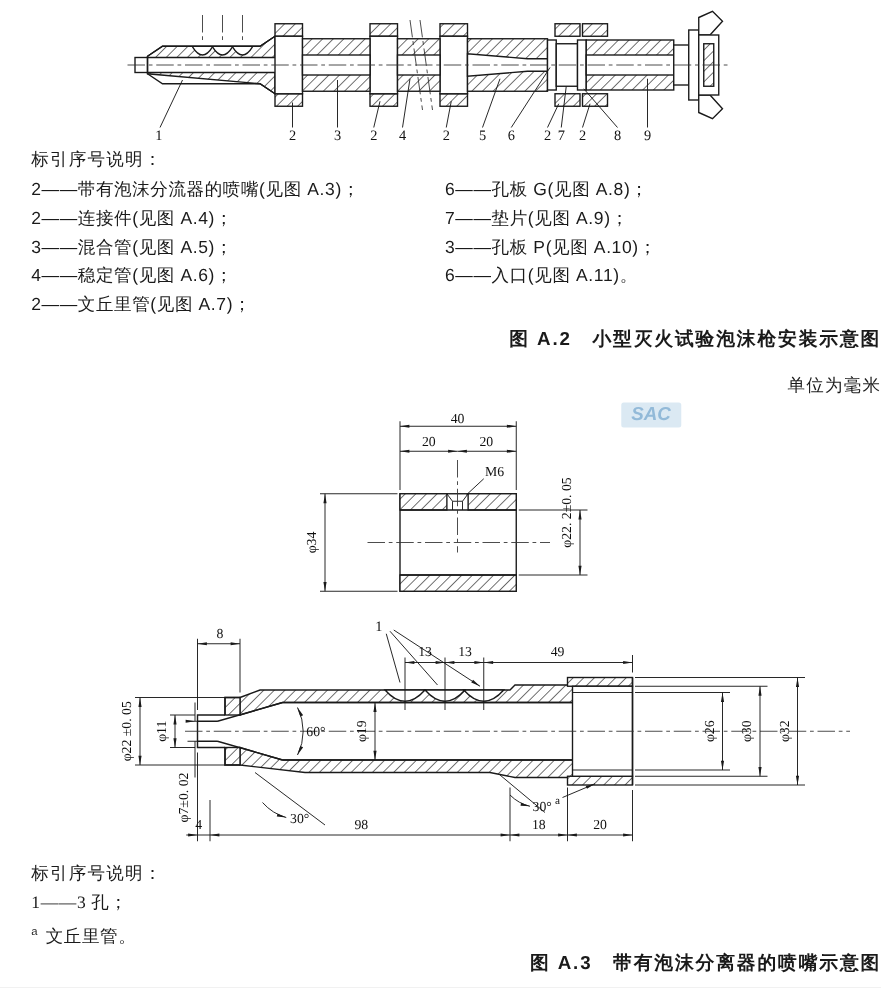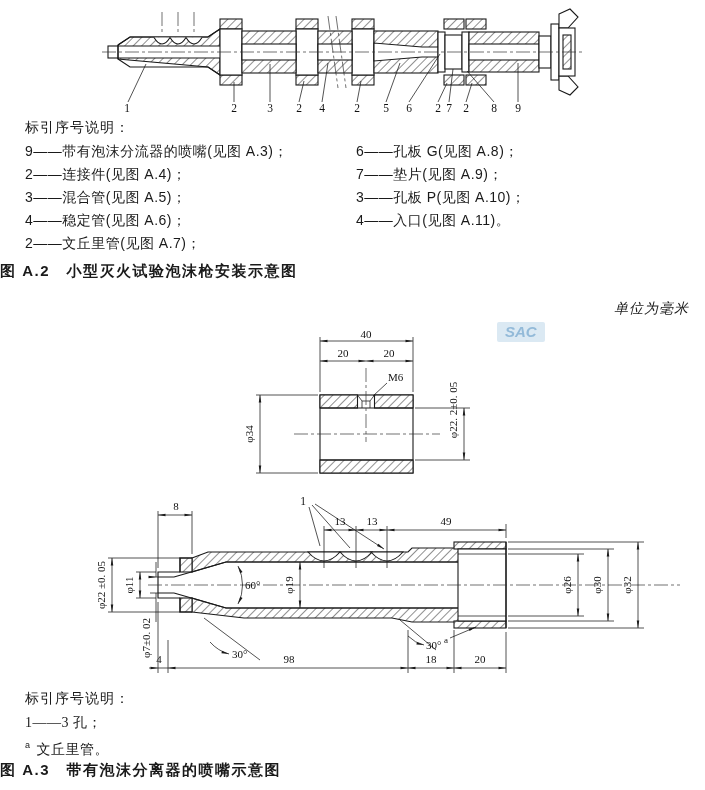--- a/index.html
+++ b/index.html
@@ -1,21 +1,21 @@
 <!DOCTYPE html>
 <html><head>
 <meta charset="utf-8">
 <style>
   html,body{margin:0;padding:0;background:#e8e8e8;}
   #page{position:relative;width:705px;height:790px;background:#ffffff;overflow:hidden;
         font-family:"Liberation Sans",sans-serif;color:#1a1a1a;}
   .abs{position:absolute;}
   .legend-title{font-size:14px;letter-spacing:1px;}
   .legend-item{font-size:14px;letter-spacing:.5px;line-height:23px;white-space:nowrap;}
-  .caption{width:705px;text-align:left;font-size:15px;font-weight:bold;letter-spacing:1.5px;}
+  .caption{width:705px;text-align:right;font-size:15px;font-weight:bold;letter-spacing:1.5px;}
   .units{font-size:14px;letter-spacing:1px;}
   .footnote-marker{font-size:9px;vertical-align:super;margin-right:6px;}
   .watermark{font-style:italic;font-weight:bold;font-size:15px;color:#6fa3cc;
              background:#cfe2f0;padding:1px 8px 2px 8px;transform:skewX(-12deg);
              opacity:.75;border-radius:2px;}
   svg text.d{font-family:"Liberation Serif",serif;font-size:11px;fill:#111;}
   svg text.co{font-family:"Liberation Serif",serif;font-size:11.5px;fill:#111;}
   svg text.sm{font-family:"Liberation Serif",serif;font-size:9px;fill:#111;}
   svg .ol{stroke:#1a1a1a;stroke-width:1.15;fill:none;}
   svg .thin{stroke:#1a1a1a;stroke-width:.75;fill:none;}
@@ -120,36 +120,36 @@
     <text class="co" x="309" y="110" text-anchor="middle">6</text>
     <text class="co" x="338" y="110" text-anchor="middle">2</text>
     <text class="co" x="349" y="110" text-anchor="middle">7</text>
     <text class="co" x="366" y="110" text-anchor="middle">2</text>
     <text class="co" x="394" y="110" text-anchor="middle">8</text>
     <text class="co" x="418" y="110" text-anchor="middle">9</text>
   </svg>
 
   <div class="abs legend-title" style="left:25px;top:119px;">标引序号说明：</div>
   <div class="abs" style="left:25px;top:140px;">
-    <div class="legend-item">9——带有泡沫分流器的喷嘴(见图 A.3)；</div>
+    <div class="legend-item">2——带有泡沫分流器的喷嘴(见图 A.3)；</div>
     <div class="legend-item">2——连接件(见图 A.4)；</div>
     <div class="legend-item">3——混合管(见图 A.5)；</div>
     <div class="legend-item">4——稳定管(见图 A.6)；</div>
     <div class="legend-item">2——文丘里管(见图 A.7)；</div>
   </div>
   <div class="abs" style="left:356px;top:140px;">
     <div class="legend-item">6——孔板 G(见图 A.8)；</div>
     <div class="legend-item">7——垫片(见图 A.9)；</div>
     <div class="legend-item">3——孔板 P(见图 A.10)；</div>
-    <div class="legend-item">4——入口(见图 A.11)。</div>
+    <div class="legend-item">6——入口(见图 A.11)。</div>
   </div>
 
   <div class="abs caption" style="left:0;top:262px;">图 A.2　小型灭火试验泡沫枪安装示意图</div>
 
-  <div class="abs units" style="right:16px;top:300px;font-style:italic;">单位为毫米</div>
+  <div class="abs units" style="right:0;top:300px;">单位为毫米</div>
 
   <div class="abs" style="left:497px;top:323px;">
     <span class="watermark">SAC</span>
   </div>
 
   <svg class="abs" style="left:238px;top:328px;" width="245" height="170" viewBox="0 0 245 170">
 
     <rect x="82" y="67" width="93" height="78" class="wh"></rect>
     <rect x="82" y="67" width="37.5" height="13" class="hatched"></rect>
     <rect x="136.5" y="67" width="38.5" height="13" class="hatched"></rect>

